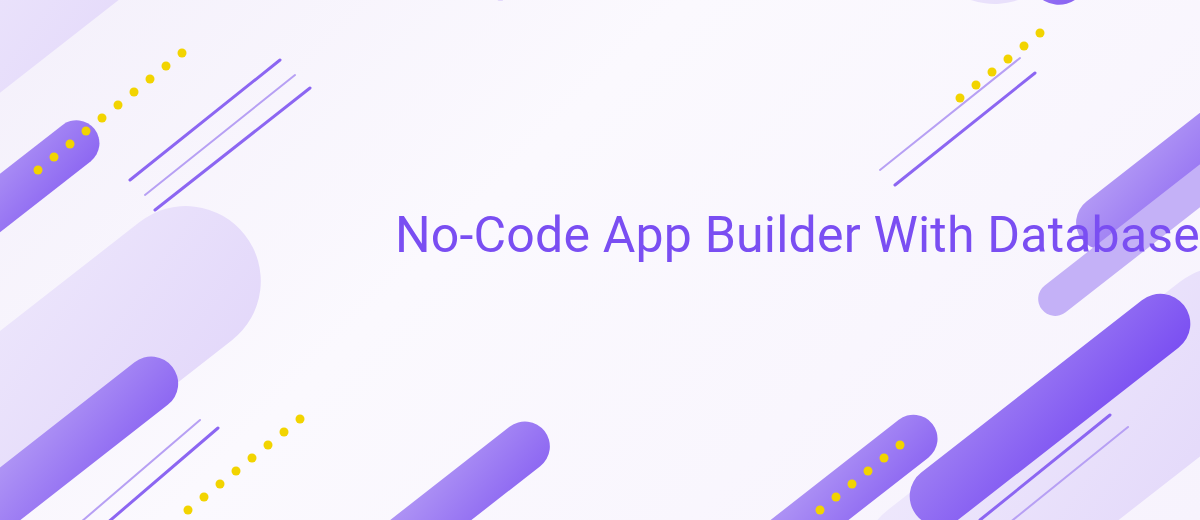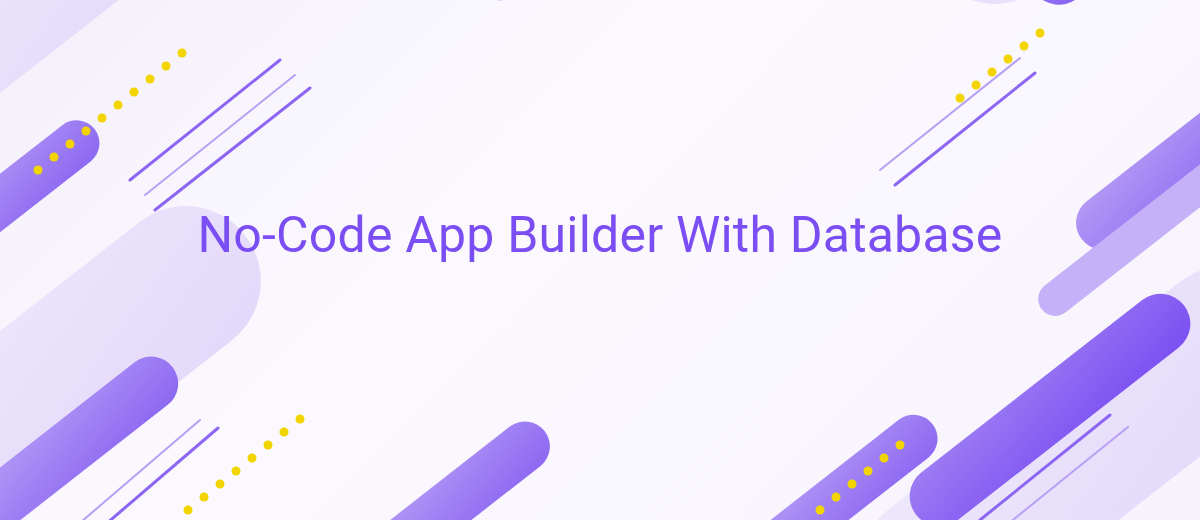--- a/index.html
+++ b/index.html
@@ -15,21 +15,21 @@
     width: 1200px;
     height: 520px;
     background: linear-gradient(135deg, #f4f0fb 0%, #fbf9fe 40%, #f7f3fd 100%);
     overflow: hidden;
   }
   .title {
     position: absolute;
     top: 170px;
     left: 0;
     right: 0;
-    text-align: center;
+    text-align: right;
     font-size: 50px;
     font-weight: 400;
     color: #7a4ef2;
     line-height: 1.25;
     z-index: 50;
     letter-spacing: 0.2px;
   }
   .bg-svg {
     position: absolute;
     inset: 0;

